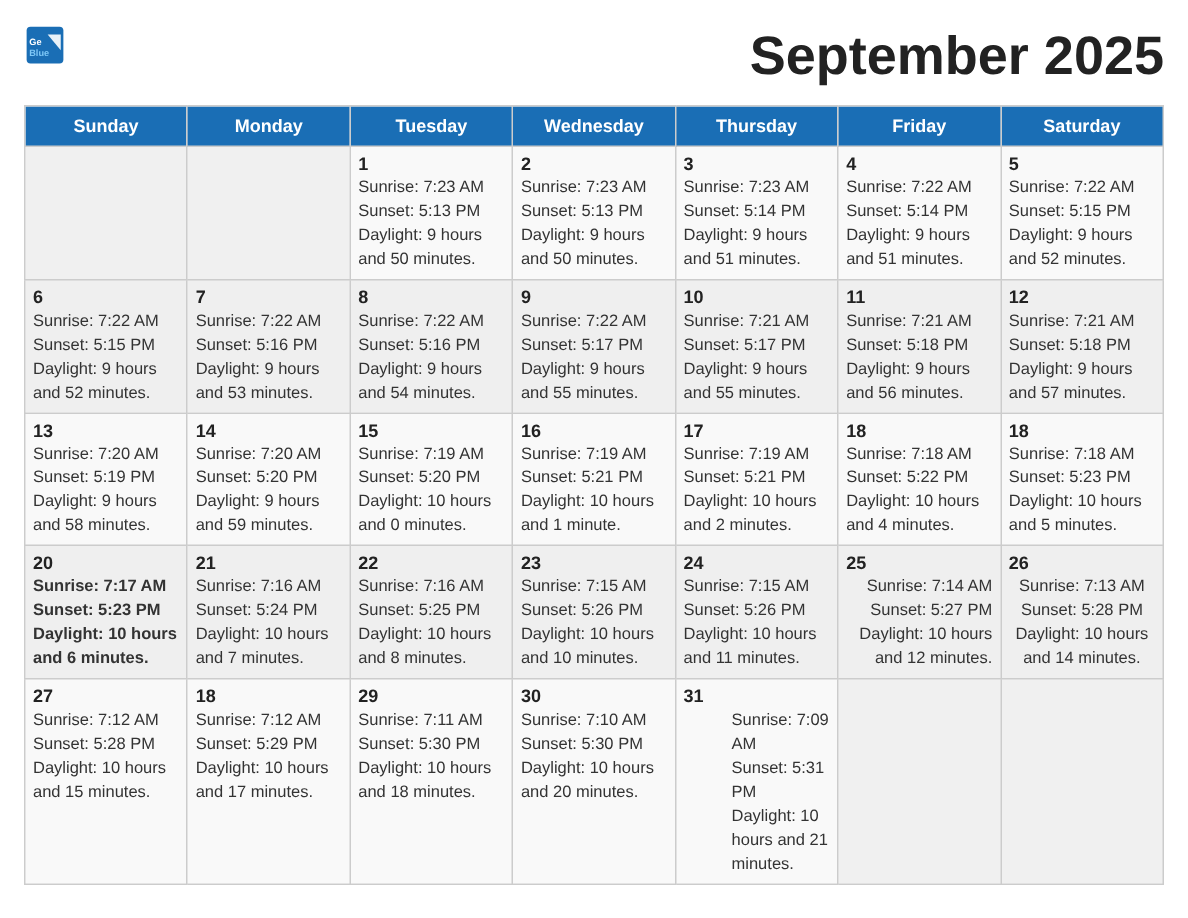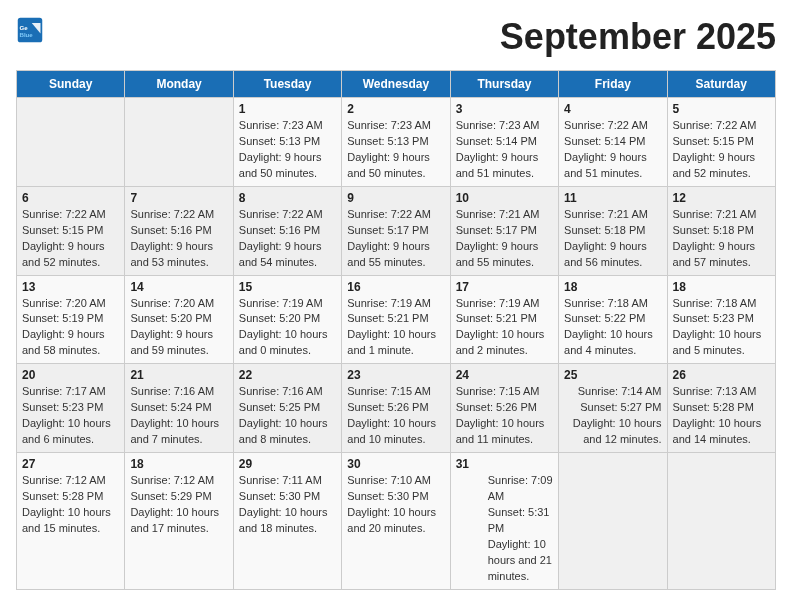--- a/index.html
+++ b/index.html
@@ -231,21 +231,21 @@
         <td>
           <div class="day-number">18</div>
           <div class="day-info" style="white-space: pre-line;">Sunrise: 7:18 AM
 Sunset: 5:23 PM
 Daylight: 10 hours and 5 minutes.</div>
         </td>
       </tr>
       <tr>
         <td>
           <div class="day-number">20</div>
-          <div class="day-info" style="white-space: pre-line;">Sunrise: 7:17 AM
+          <div class="day-info" style="white-space: pre-line; font-weight: bold;">Sunrise: 7:17 AM
 Sunset: 5:23 PM
 Daylight: 10 hours and 6 minutes.</div>
         </td>
         <td>
           <div class="day-number">21</div>
           <div class="day-info" style="white-space: pre-line;">Sunrise: 7:16 AM
 Sunset: 5:24 PM
 Daylight: 10 hours and 7 minutes.</div>
         </td>
         <td>
@@ -267,21 +267,21 @@
 Daylight: 10 hours and 11 minutes.</div>
         </td>
         <td>
           <div class="day-number">25</div>
           <div class="day-info" style="white-space: pre-line; text-align: right;">Sunrise: 7:14 AM
 Sunset: 5:27 PM
 Daylight: 10 hours and 12 minutes.</div>
         </td>
         <td>
           <div class="day-number">26</div>
-          <div class="day-info" style="white-space: pre-line;">Sunrise: 7:13 AM
+          <div class="day-info" style="white-space: pre-line; text-align: center;">Sunrise: 7:13 AM
 Sunset: 5:28 PM
 Daylight: 10 hours and 14 minutes.</div>
         </td>
       </tr>
       <tr>
         <td>
           <div class="day-number">27</div>
           <div class="day-info" style="white-space: pre-line;">Sunrise: 7:12 AM
 Sunset: 5:28 PM
 Daylight: 10 hours and 15 minutes.</div>

